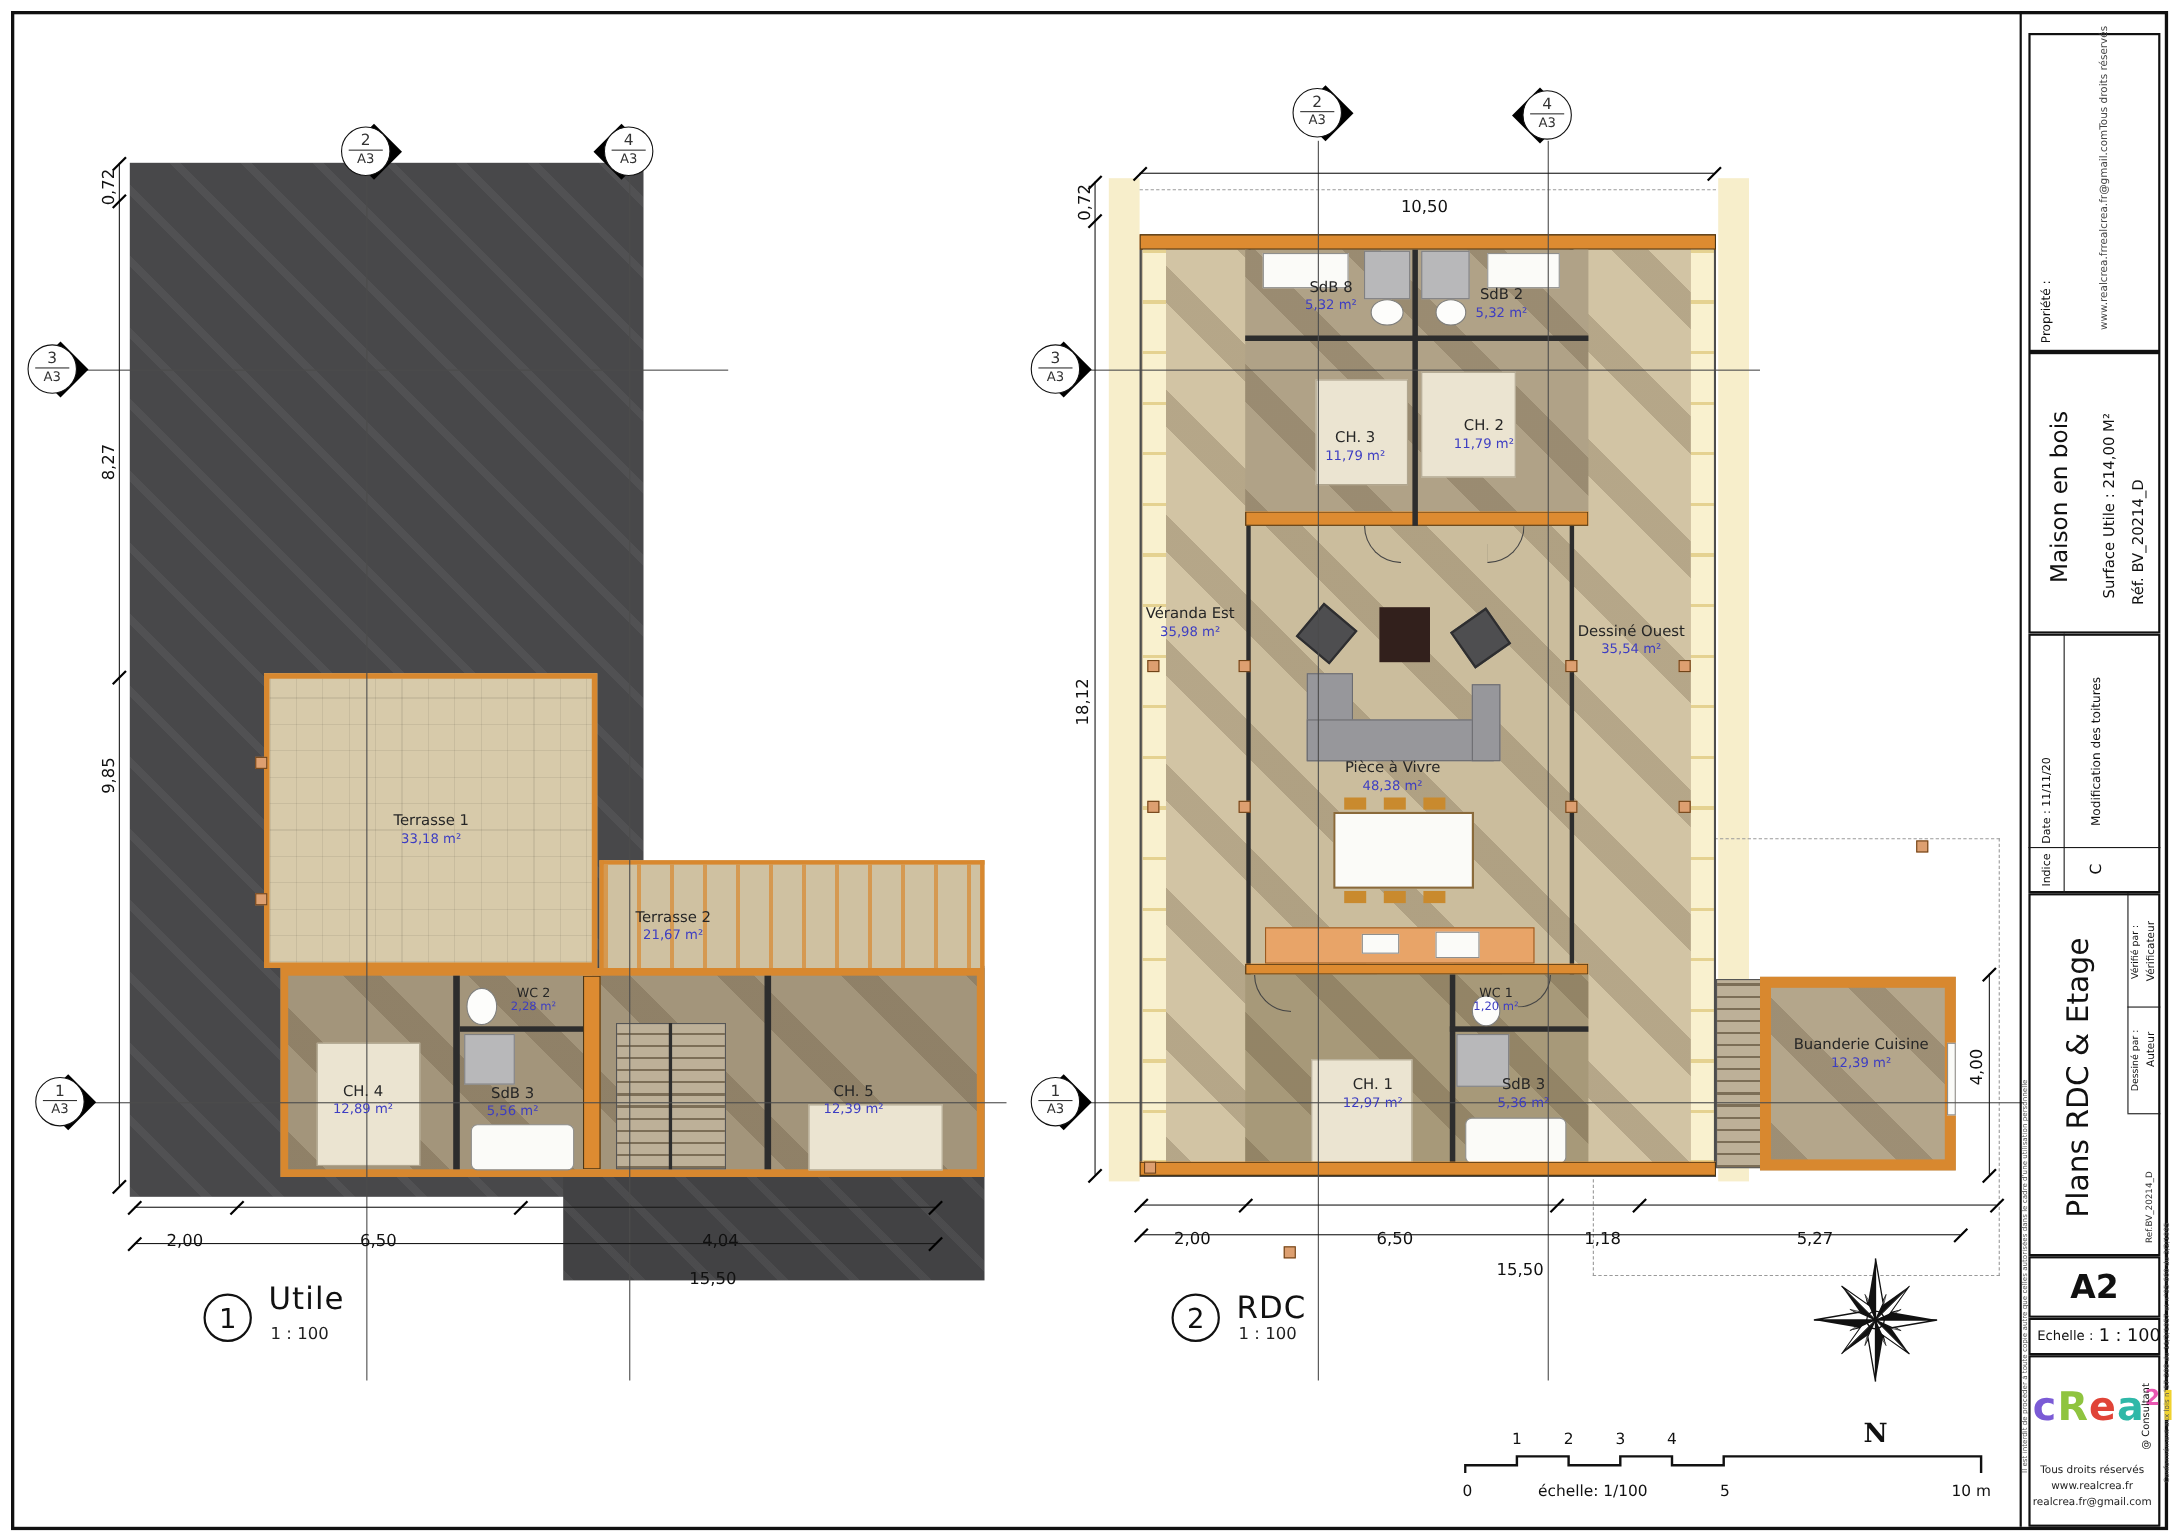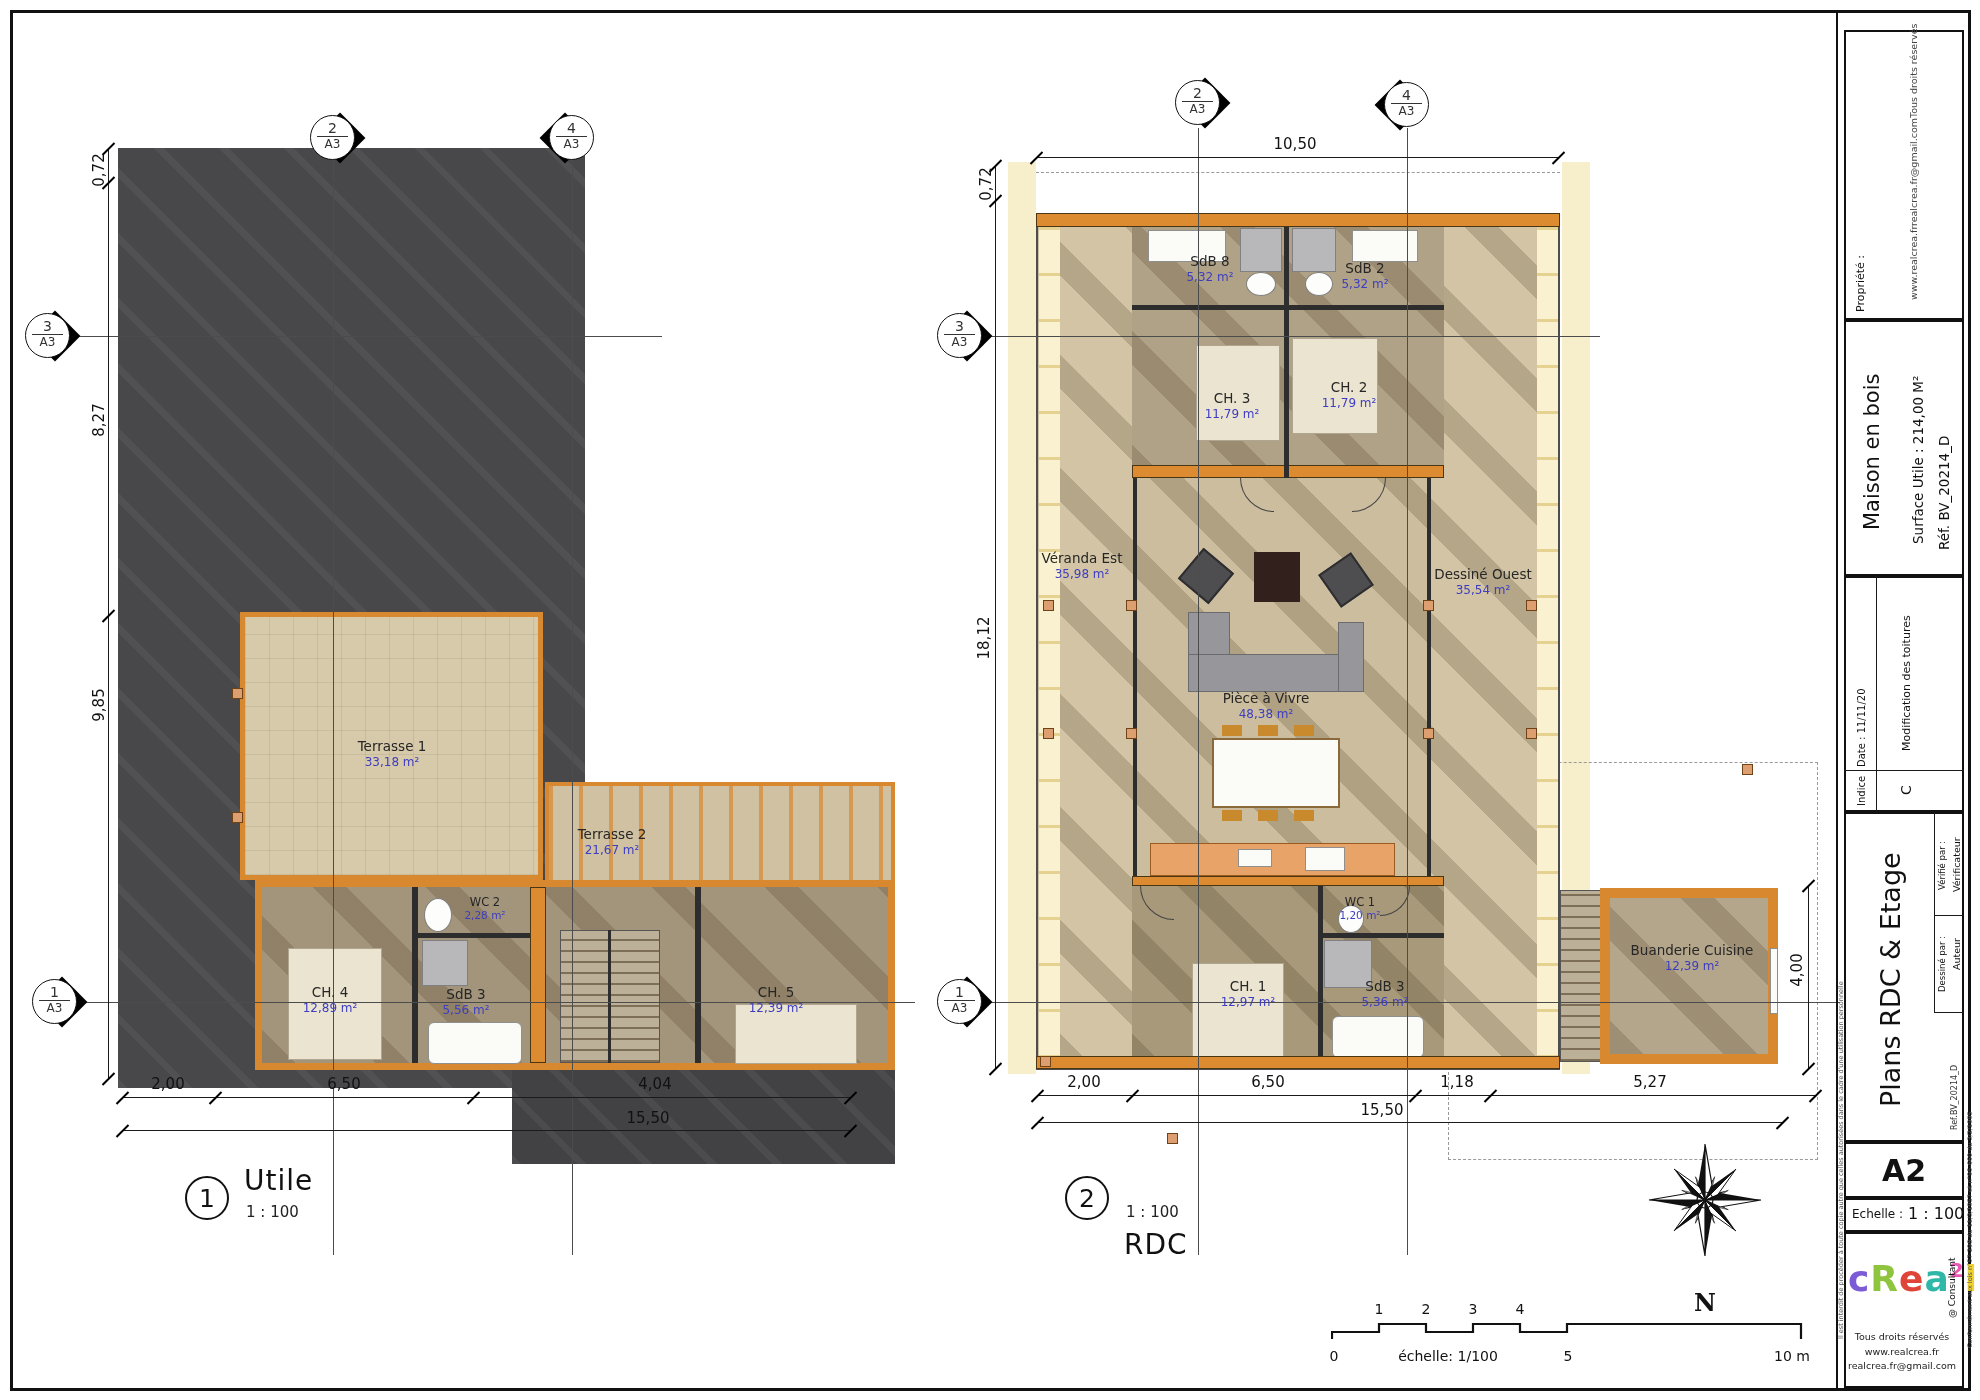--- a/index.html
+++ b/index.html
@@ -6,21 +6,21 @@
   .sheet{position:relative;width:1980px;height:1400px;background:#fff;font-family:"DejaVu Sans",sans-serif;overflow:hidden;}
   .abs{position:absolute;}
   .frame{position:absolute;left:10px;top:10px;width:1955px;height:1375px;border:3px solid #111;}
   
   .dlh{position:absolute;height:0;border-top:1px solid #1a1a1a;}
   .dlv{position:absolute;width:0;border-left:1px solid #1a1a1a;}
   .axis{position:absolute;background:#4c4c4c;}
   .dashl{position:absolute;border:1.6px dashed #9a9a9a;background:none;}
   .tick{position:absolute;width:17px;height:0;border-top:2.6px solid #000;transform:rotate(-45deg);}
   
-  .dim{position:absolute;font-size:15px;color:#111;white-space:nowrap;transform:translate(-50%,-100%);}
+  .dim{position:absolute;font-size:15px;color:#111;white-space:nowrap;transform:translate(-50%,-100%);margin-top:44px;}
   .dimr{position:absolute;font-size:15px;color:#111;white-space:nowrap;transform:translate(-50%,-50%) rotate(-90deg);}
   
   .rlabel{position:absolute;transform:translate(-50%,0);text-align:center;line-height:1.25;}
   .rname{font-size:13.5px;color:#262626;white-space:nowrap;}
   .rarea{font-size:12px;color:#3d3dc2;white-space:nowrap;}
   .sm .rname{font-size:11.5px;} .sm .rarea{font-size:10.5px;}
   
   .owall{position:absolute;background:#dd8b31;box-shadow:0 0 0 1px #4a3515 inset;}
   .dwall{position:absolute;background:#2d2d2d;}
   .post{position:absolute;width:11px;height:11px;background:#dd9f70;border:1.6px solid #6f4318;box-sizing:border-box;}
@@ -351,21 +351,21 @@
   </div>
   <div class="marker dir-right" style="left:937px;top:979px;">
     <i class="dmd"></i>
     <div class="circ">
       <span class="num">1</span>
       <span class="ref">A3</span>
     </div>
   </div>
 
   <div class="tcirc" style="left:1065px;top:1176px;">2</div>
-  <div class="tname" style="left:1124px;top:1228px;">RDC</div>
+  <div class="tname" style="left:1124px;top:1172px;">RDC</div>
   <div class="tscale" style="left:1126px;top:1203px;">1 : 100</div>
 
   <svg class="abs" style="left:1645px;top:1140px;" width="120" height="146" viewBox="-60 -60 120 146">
     <defs>
       <g id="cpt">
         <path d="M0,0 L-7,-15 L0,-56 Z" fill="#111"></path>
         <path d="M0,0 L7,-15 L0,-56 Z" fill="#fff" stroke="#111" stroke-width="1.2"></path>
       </g>
     </defs>
     <use href="#cpt" transform="rotate(22.5) scale(0.45)"></use>

